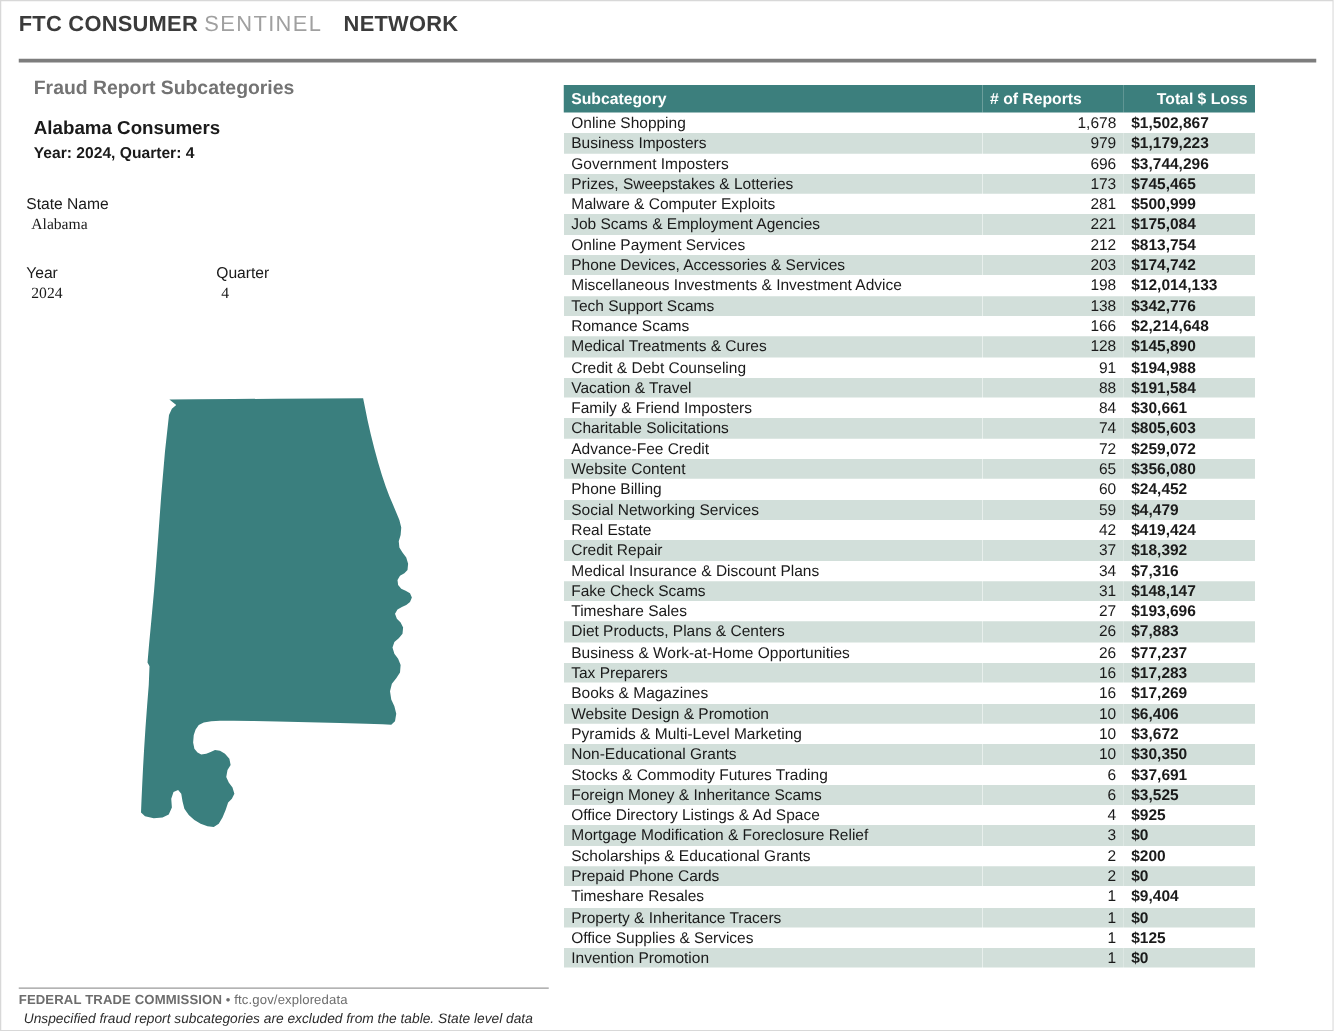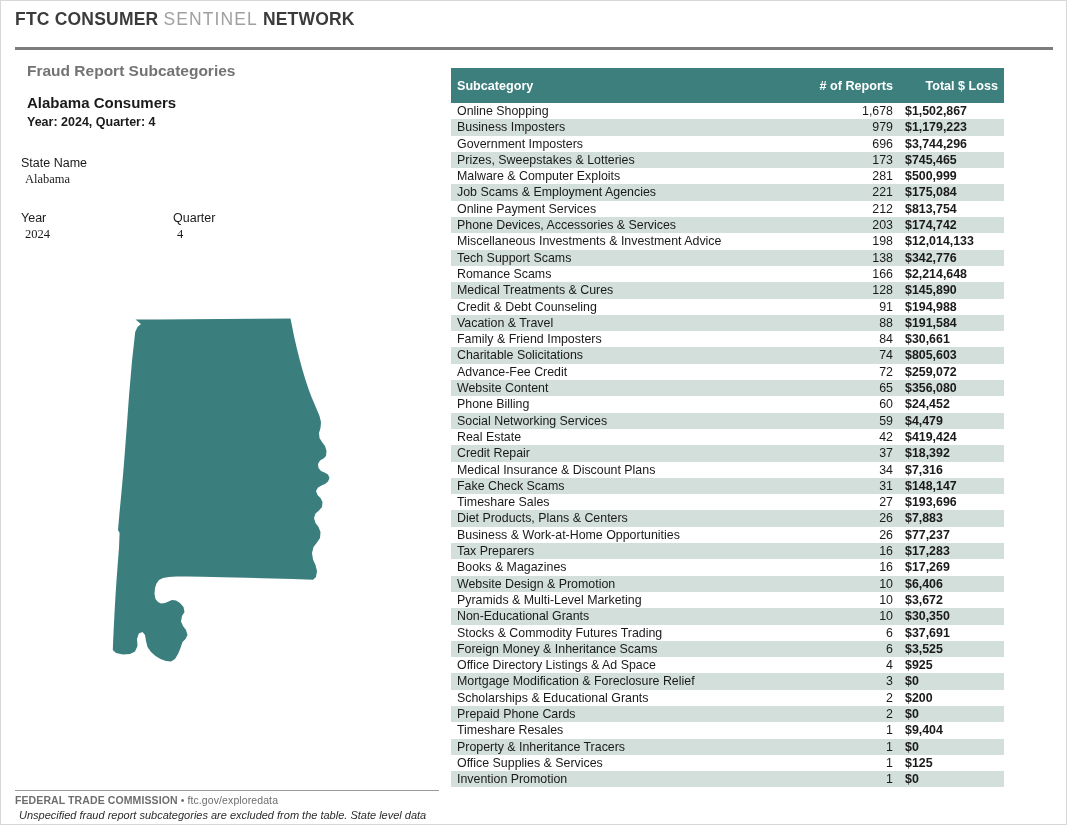--- a/index.html
+++ b/index.html
@@ -23,21 +23,21 @@
   #masthead {
     position: absolute;
     left: 14px; top: 8px;
     font-size: 17.5px;
     font-weight: bold;
     letter-spacing: 0.2px;
     white-space: nowrap;
   }
   #masthead .mh-dark { color: #3b3b3b; }
   #masthead .mh-light { color: #a0a0a0; font-weight: normal; letter-spacing: 1.1px; text-align: right; }
-  #masthead .mh-dark2 { color: #3b3b3b; }
+  #masthead .mh-dark2 { color: #3b3b3b; margin-left: 12px; }
 
   #top-rule {
     position: absolute;
     left: 14px; top: 46px;
     width: 1038px; height: 3px;
     background: #7d7d7d;
   }
 
   
   #left-panel {
@@ -113,26 +113,26 @@
     width: 553px;
     table-layout: fixed;
     font-size: 12.4px;
     color: #1a1a1a;
   }
   table#data-table thead th {
     background: #3c7f7d;
     color: #ffffff;
     font-weight: bold;
     font-size: 12.6px;
-    height: 35px;
+    height: 22px;
     padding: 0 6px;
     vertical-align: middle;
   }
   table#data-table thead th.c-sub { text-align: left; }
-  table#data-table thead th.c-num { text-align: right; }
+  table#data-table thead th.c-num { text-align: left; }
   table#data-table thead th.c-loss { text-align: right; }
 
   table#data-table tbody td {
     height: 16.3px;
     padding: 0 6px;
     line-height: 16.3px;
     white-space: nowrap;
     overflow: hidden;
   }
   table#data-table tbody td.c-sub { text-align: left; }

